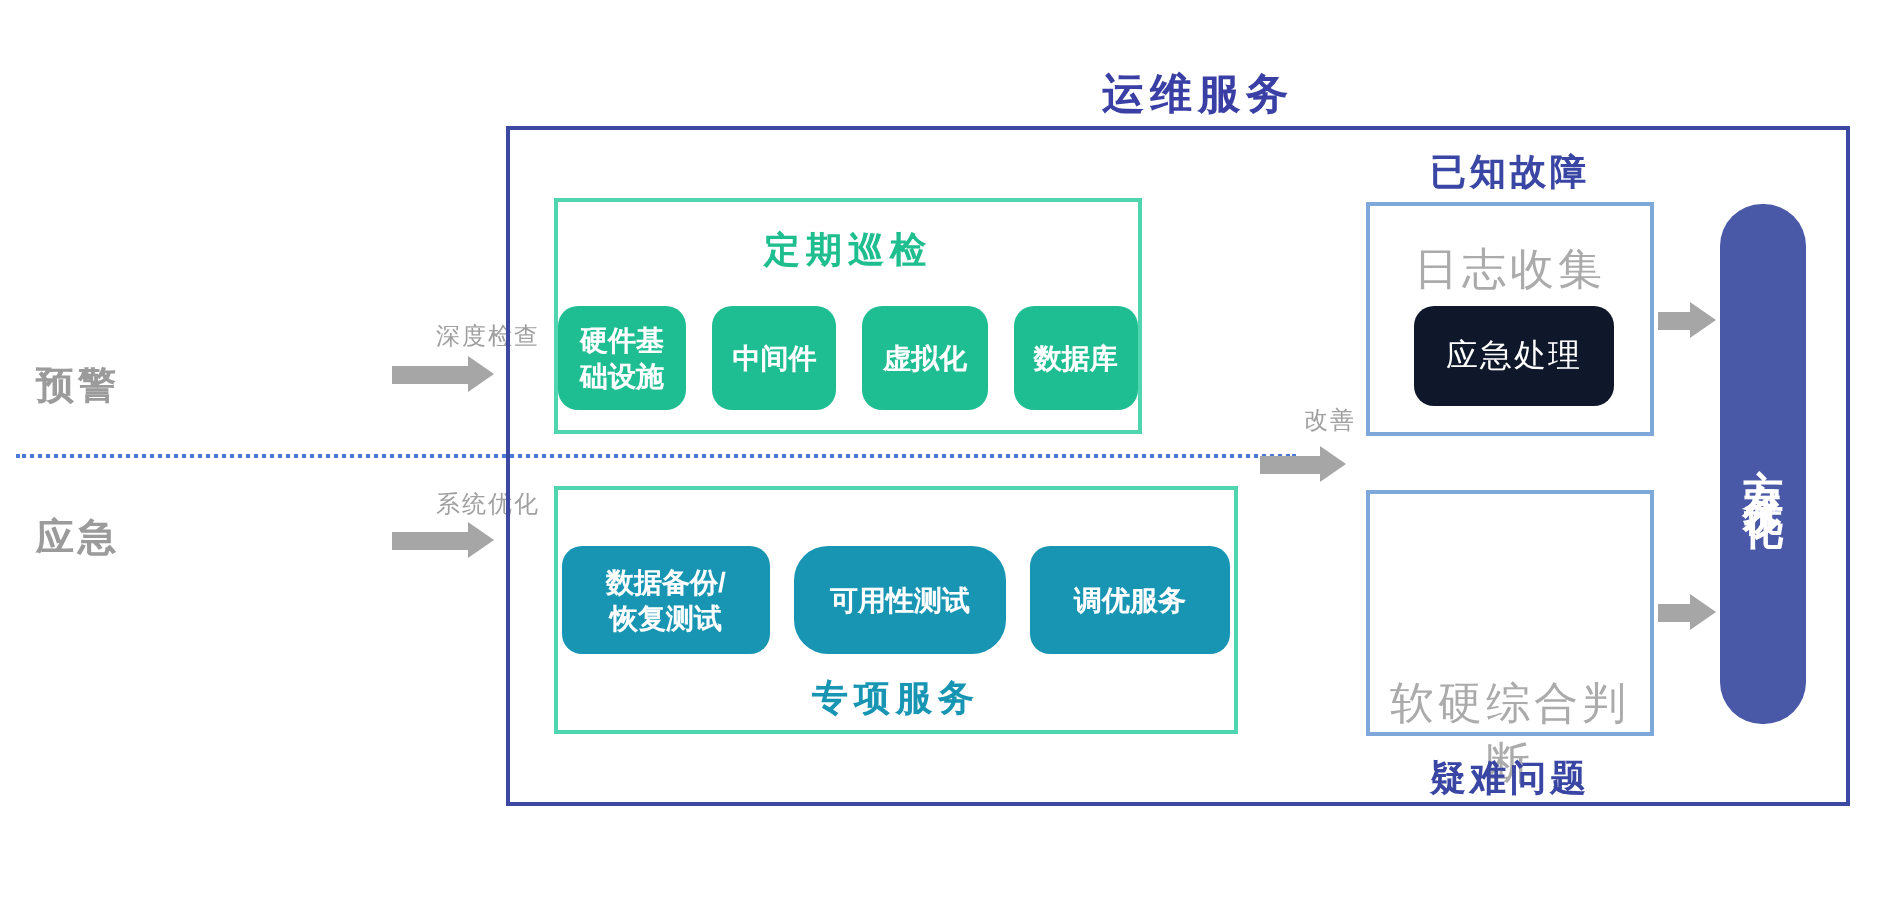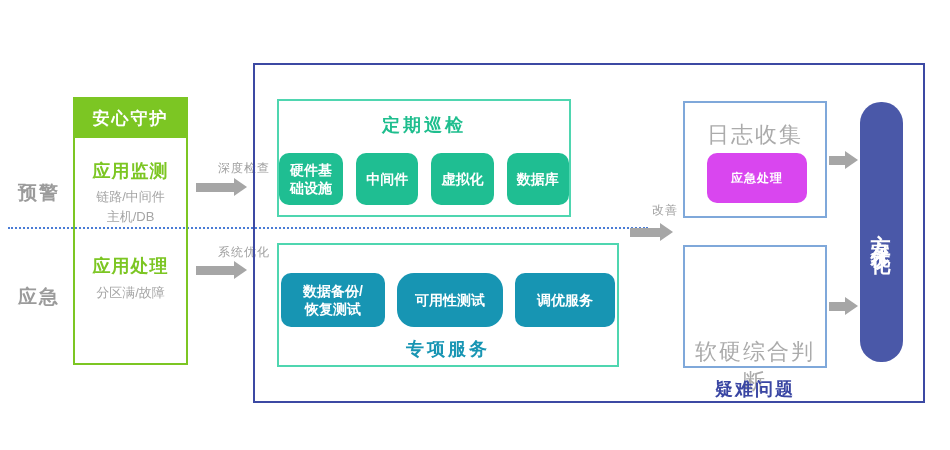--- a/index.html
+++ b/index.html
@@ -41,59 +41,52 @@
   .chip-row{left:0;right:0;display:flex;justify-content:center;align-items:stretch;}
   .chip{border-radius:10px;color:#fff;font-weight:bold;font-size:14px;line-height:1.3;
     display:flex;align-items:center;justify-content:center;text-align:center;white-space:pre-line;}
   .chip-green{background:#1fbe92;}
   .chip-blue{background:#1795b3;}
 
   
   .fault-box{border:2px solid #7fa8da;box-sizing:border-box;background:transparent;}
   .fault-title{font-size:18px;font-weight:bold;color:#3a46a3;letter-spacing:2px;}
   .fault-subtitle{left:0;right:0;font-size:22px;color:#ababab;letter-spacing:2px;}
-  .chip-steel{background:#d946ef;border-radius:10px;color:#fff;font-weight:bold;font-size:12px;
+  .chip-steel{background:#0f172a;border-radius:10px;color:#fff;font-weight:normal;font-size:16px;
     display:flex;align-items:center;justify-content:center;letter-spacing:1px;}
 
   
   .optimize-pill{background:#4a58a8;border-radius:21px;display:flex;align-items:center;justify-content:center;}
   .optimize-text{writing-mode:vertical-rl;text-orientation:upright;color:#fff;font-size:20px;
     font-weight:bold;letter-spacing:7px;}
 </style>
 </head>
 <body>
 
 <div id="stage">
 
   <div class="abs dotted-line" style="left:8px;top:227px;width:640px;"></div>
 
   <div class="abs stage-label center" style="left:8px;top:180px;width:62px;">预警</div>
-  <div class="abs stage-label center" style="left:8px;top:256px;width:62px;margin-top:28px;">应急</div>
+  <div class="abs stage-label center" style="left:8px;top:256px;width:62px;">应急</div>
 
-  <div class="abs guard-box" style="left:73px;top:97px;width:115px;height:268px;">
-    <div class="abs guard-header">安心守护</div>
-    <div class="abs guard-title center" style="top:60px;">应用监测</div>
-    <div class="abs guard-desc center pre" style="top:88px;">链路/中间件
-主机/DB</div>
-    <div class="abs guard-title center" style="top:155px;">应用处理</div>
-    <div class="abs guard-desc center" style="top:184px;">分区满/故障</div>
-  </div>
 
   <div class="abs arrow-label center" style="left:194px;top:160px;width:60px;">深度检查</div>
   <div class="abs harrow" style="left:196px;top:178px;">
     <div class="shaft" style="width:38px;"></div>
       <div class="head"></div>
   </div>
 
   <div class="abs arrow-label center" style="left:194px;top:244px;width:60px;">系统优化</div>
   <div class="abs harrow" style="left:196px;top:261px;">
     <div class="shaft" style="width:38px;"></div>
       <div class="head"></div>
   </div>
 
+  <div class="abs ops-title center" style="left:519px;top:33px;width:160px;">运维服务</div>
 
   <div class="abs ops-box" style="left:253px;top:63px;width:672px;height:340px;">
 
     <div class="abs inner-box" style="left:22px;top:34px;width:294px;height:118px;">
       <div class="abs inner-title-green center" style="top:12px;">定期巡检</div>
       <div class="abs chip-row" style="top:52px;height:52px;gap:13px;">
         <div class="chip chip-green" style="width:74px;">硬件基
 础设施</div>
         <div class="chip chip-green" style="width:72px;">中间件</div>
         <div class="chip chip-green" style="width:72px;">虚拟化</div>
@@ -110,20 +103,21 @@
       </div>
       <div class="abs inner-title-blue center" style="top:92px;">专项服务</div>
     </div>
 
     <div class="abs arrow-label center" style="left:365px;top:137px;width:50px;">改善</div>
     <div class="abs harrow" style="left:375px;top:158px;">
       <div class="shaft" style="width:30px;"></div>
         <div class="head"></div>
     </div>
 
+    <div class="abs fault-title center" style="left:428px;top:9px;width:144px;">已知故障</div>
     <div class="abs fault-box" style="left:428px;top:36px;width:144px;height:117px;">
       <div class="abs fault-subtitle center" style="top:17px;">日志收集</div>
       <div class="abs chip-steel" style="left:22px;top:50px;width:100px;height:50px;">应急处理</div>
     </div>
 
     <div class="abs fault-box" style="left:428px;top:180px;width:144px;height:123px;">
       <div class="abs fault-subtitle center" style="top:90px;">软硬综合判断</div>
     </div>
     <div class="abs fault-title center" style="left:428px;top:312px;width:144px;">疑难问题</div>
 

